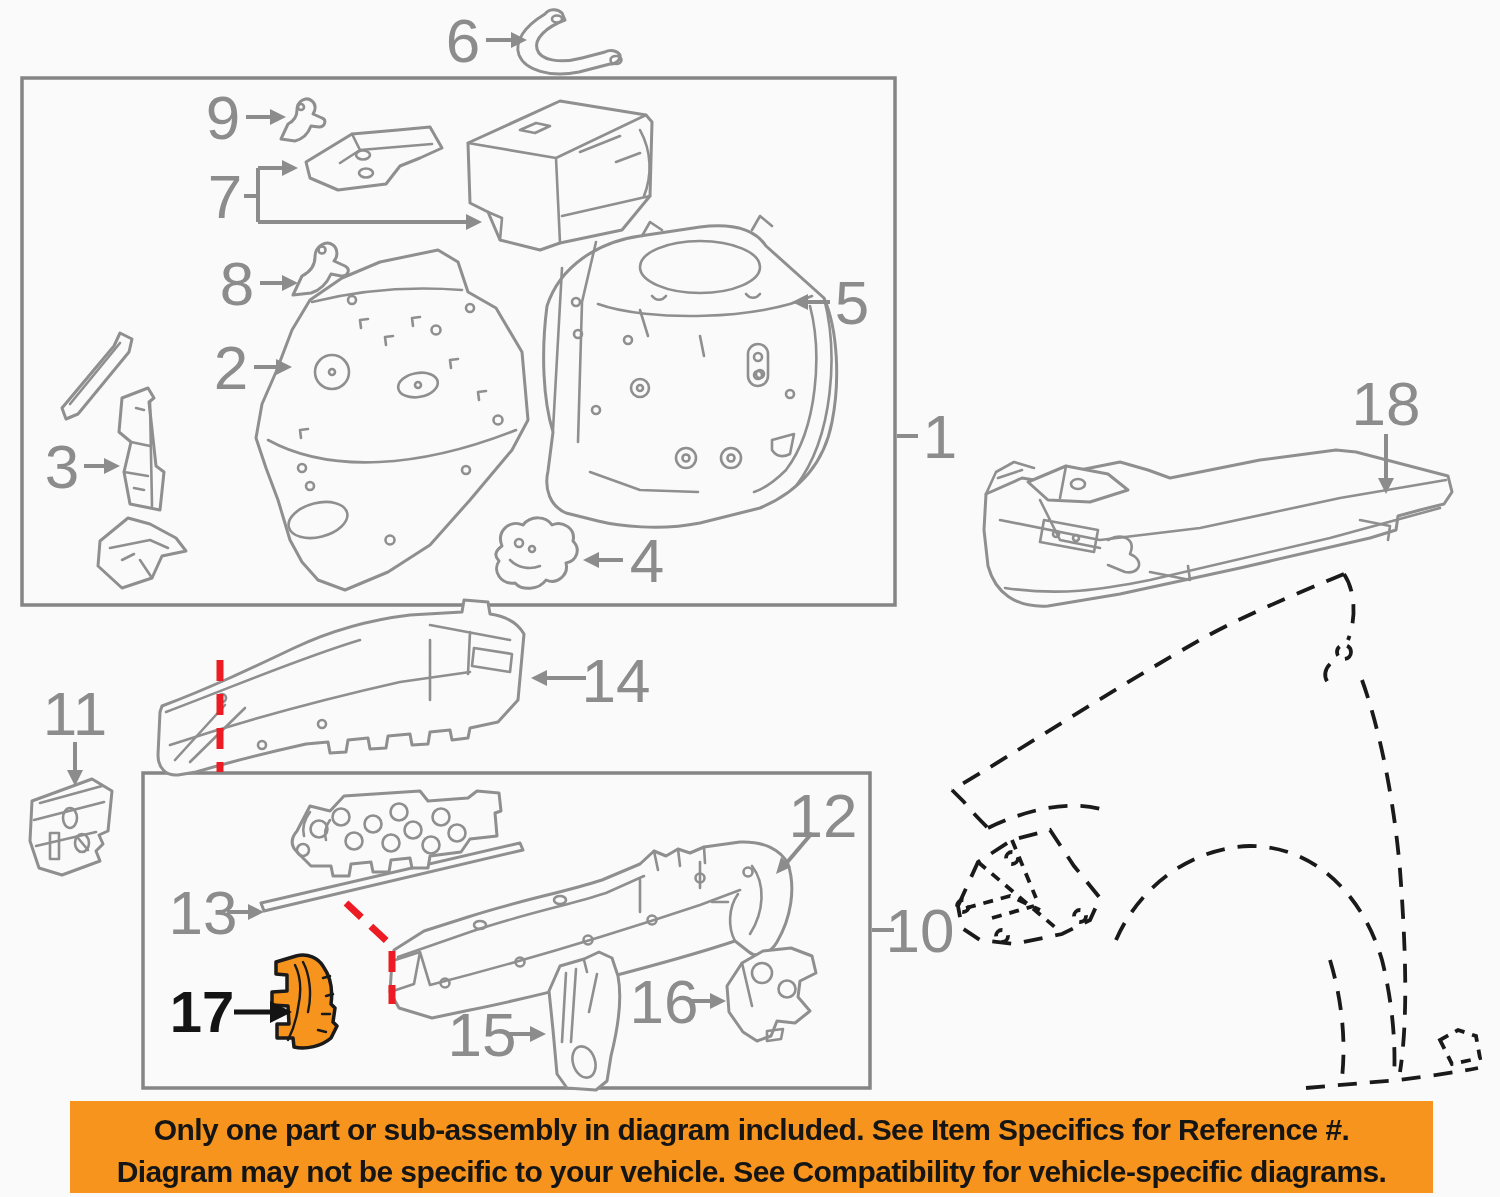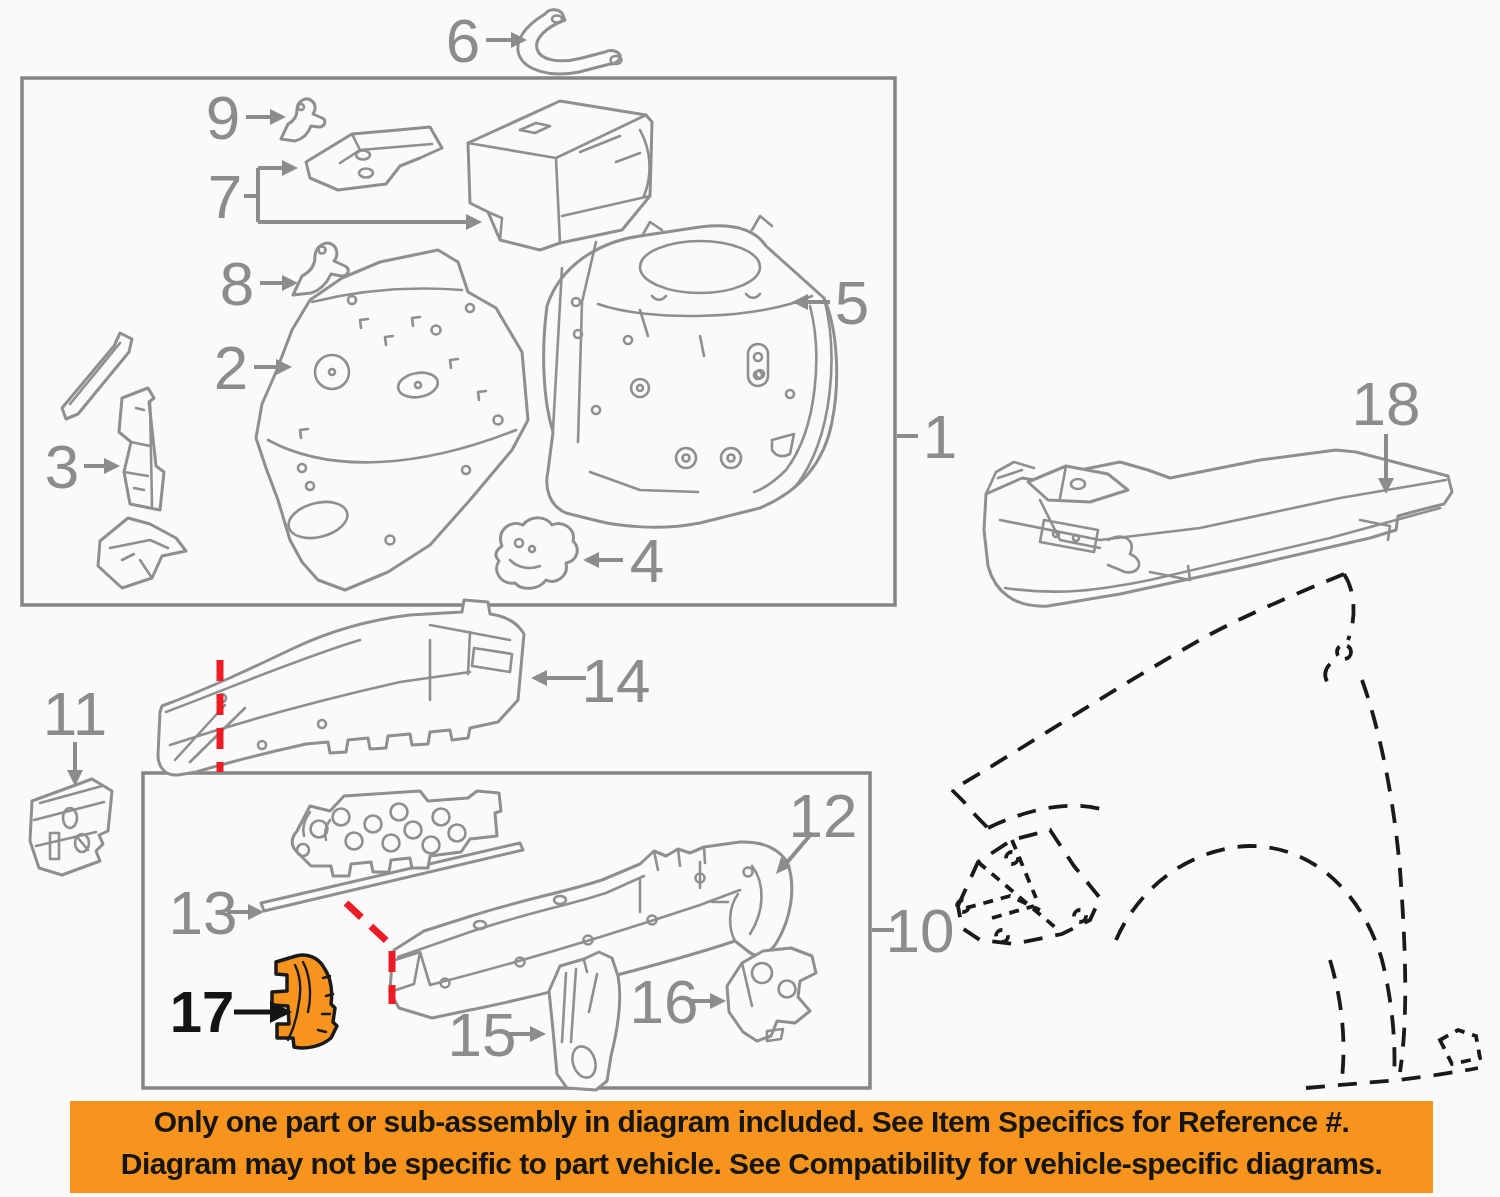--- a/index.html
+++ b/index.html
@@ -20,21 +20,21 @@
   
   .red{stroke:#ED1C24;stroke-width:7;fill:none;stroke-dasharray:21 13;}
   
   .dash{fill:none;stroke:#1A1A1A;stroke-width:3.8;stroke-dasharray:19 13;stroke-linecap:butt;}
   .dashf{fill:none;stroke:#1A1A1A;stroke-width:3.8;stroke-dasharray:10 8;}
   
   .hl{fill:#F7941E;stroke:#1A1A1A;stroke-width:3.5;stroke-linejoin:round;}
   .hll{fill:none;stroke:#1A1A1A;stroke-width:2.4;stroke-linecap:round;}
   
   .banner{position:absolute;left:70px;top:1101px;width:1363px;height:92px;background:#F7941D;
-          color:#151515;display:flex;flex-direction:column;justify-content:flex-start;align-items:center;
+          color:#151515;display:flex;flex-direction:column;justify-content:flex-end;align-items:center;
           text-align:center;overflow:hidden;}
   .banner .line{font-weight:700;font-size:30px;line-height:42px;letter-spacing:-0.6px;white-space:nowrap;}
 </style>
 </head>
 <body>
 
 <div class="stage">
 <svg width="1500" height="1197" viewBox="0 0 1500 1197">
 
   <rect class="box" x="22" y="78" width="873" height="527"></rect>
@@ -322,15 +322,15 @@
   </g>
   <g>
     <line class="cal" x1="690" y1="1001" x2="710" y2="1001"></line>
     <polygon class="head" points="726,1001 710,993 710,1009"></polygon>
     <text class="num" x="664" y="1023" text-anchor="middle">16</text>
   </g>
 </svg>
 
   <div class="banner">
     <div class="line">Only one part or sub-assembly in diagram included. See Item Specifics for Reference #.</div>
-    <div class="line">Diagram may not be specific to part vehicle. See Compatibility for vehicle-specific diagrams.</div>
+    <div class="line">Diagram may not be specific to your vehicle. See Compatibility for vehicle-specific diagrams.</div>
   </div>
 </div>
 
 </body></html>

